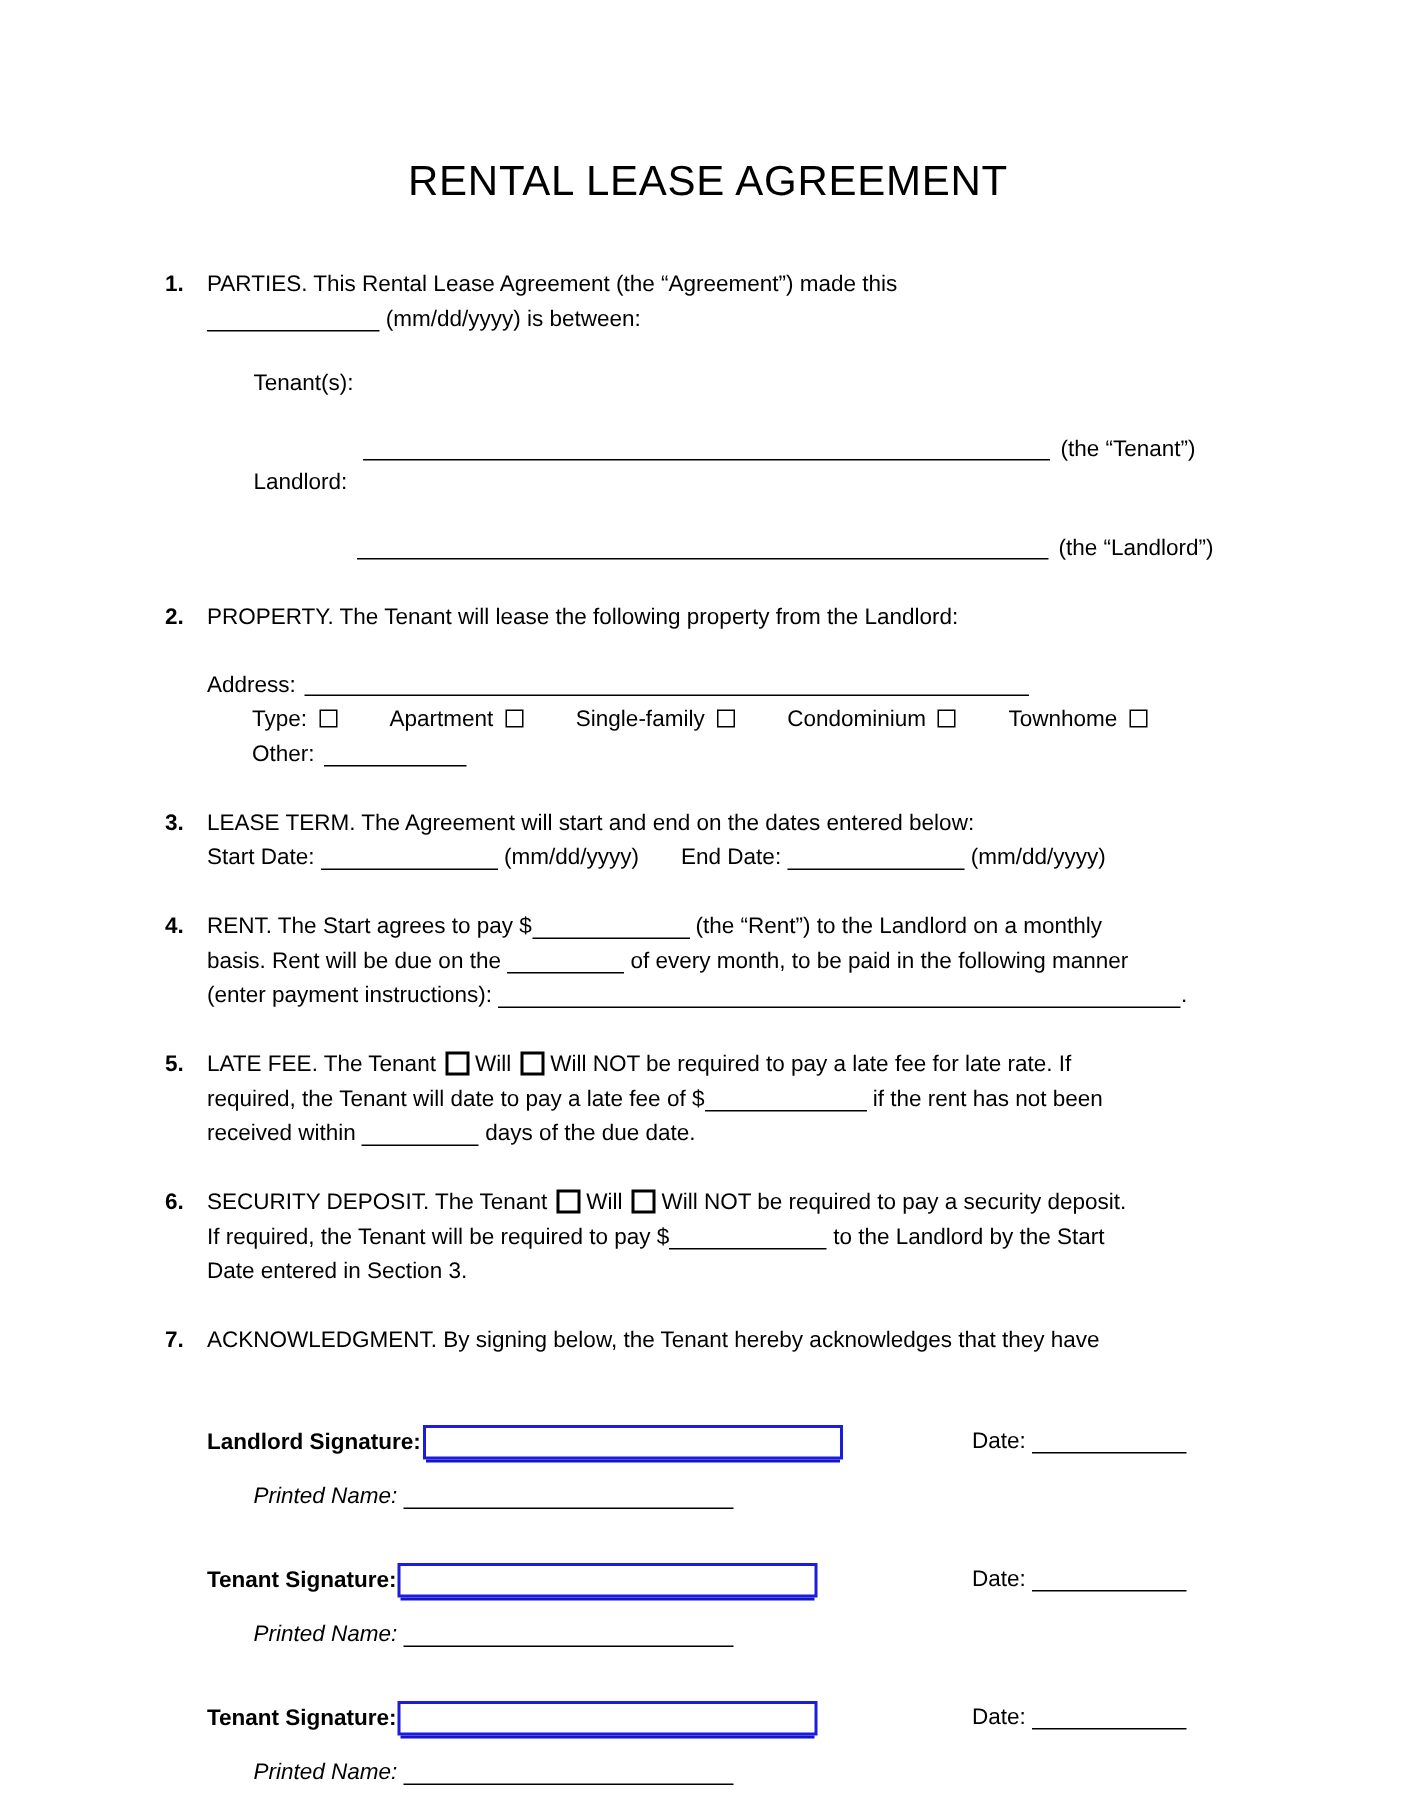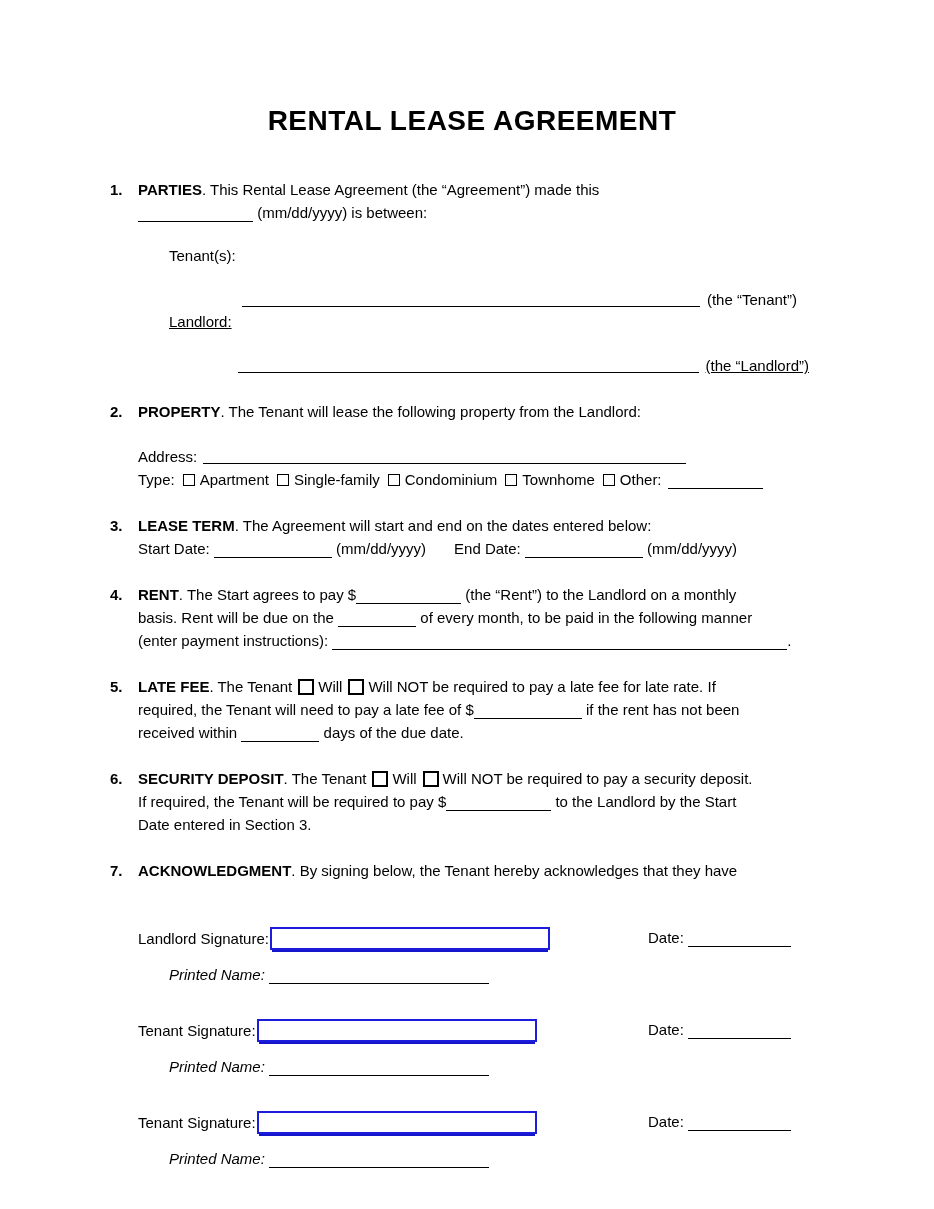--- a/index.html
+++ b/index.html
@@ -6,71 +6,71 @@
   html,body { background:#ffffff; }
   body {
     width:934px; height:1209px;
     font-family:"Liberation Sans","DejaVu Sans",sans-serif;
     font-size:15px; line-height:23px; color:#000;
     overflow:hidden;
   }
   .page { width:934px; height:1209px; padding:104px 100px 0 110px; }
   h1.title {
     text-align:center; font-size:28px; line-height:34px;
-    font-weight:700; letter-spacing:0.5px; margin:0 0 40px 0;
+    font-weight:400; letter-spacing:0.5px; margin:0 0 40px 0;
   }
   .sec { display:flex; margin-bottom:23px; }
   .sec .num { width:28px; flex:none; font-weight:700; }
   .sec .body { width:692px; }
-  .bold { font-weight:700; }
+  .bold { font-weight:400; }
 
   
   .bl {
     display:inline-block; height:0; border-bottom:1.6px solid #000;
     margin-bottom:-4px; vertical-align:baseline;
   }
   .bl-115 { width:115px; } .bl-118 { width:118px; }
   .bl-95  { width:95px; }  .bl-105 { width:105px; }
   .bl-108 { width:108px; } .bl-78  { width:78px; }
   .bl-455 { width:455px; } .bl-103 { width:103px; }
   .bl-220 { width:220px; }
   .bl-flex { flex:1; border-bottom:1.6px solid #000; height:0; align-self:flex-end; margin-bottom:4px; }
 
   
   .party-block { margin-top:21px; margin-left:31px; line-height:22px; }
   .party-row { display:flex; }
   .party-row .lbl { flex:none; padding-right:6px;text-align:right; }
   .party-row .sfx { flex:none; padding-left:7px;margin-top:44px; }
   .row-tenant   { width:628px; }
-  .row-landlord { width:640px;text-decoration:underline; }
+  .row-landlord { width:640px; }
   .row-address  { width:658px; }
 
   .addr-block { margin-top:22px; }
   .addr-row { display:flex; width:548px; margin-bottom:0; }
 
   
   .cb-sm {
     display:inline-block; width:12px; height:12px;
     border:1.6px solid #000; vertical-align:-1px;
     margin:0 5px 0 2px; background:#fff;
   }
   .cb-lg {
     display:inline-block; width:16px; height:16px;
     border:2px solid #000; vertical-align:-3px;
     margin:0 4px 0 6px; background:#fff;
   }
-  .opt { margin-right:6px; }
+  .opt { margin-right:6px;margin-left:30px; }
 
   .gap-28 { display:inline-block; width:28px; }
 
   
   .sig-area { margin-top:42px; }
   .sig-block { margin-bottom:30px; }
   .sig-row { position:relative; display:flex; align-items:center; height:28px; margin-left:28px; }
-  .sig-label { font-weight:400; flex:none; }
+  .sig-label { font-weight:700; flex:none; }
   .sig-field {
     display:inline-block; width:280px; height:23px; background:#fff;
     border:2px solid #1c1cdb;
     box-shadow:0 4px 0 -2px #1414cc;
     margin-left:1px;
   }
   .date-group { position:absolute; left:510px; top:2px; white-space:nowrap; }
   .printed-row { margin-left:59px; margin-top:11px;font-style:italic; }
 
   .footer-logo { margin-top:46px; margin-left:-3px; width:32px; height:32px; }
@@ -139,21 +139,21 @@
       <span>basis. Rent will be due on the </span><span class="bl bl-78"></span><span> of every month, to be paid in the following manner</span><br>
       <span>(enter payment instructions): </span><span class="bl bl-455"></span><span>.</span>
     </div>
   </div>
 
   
   <div class="sec">
     <div class="num">5.</div>
     <div class="body">
       <span class="bold">LATE FEE</span><span>. The Tenant</span><span class="cb-lg"></span><span>Will</span><span class="cb-lg"></span><span>Will NOT be required to pay a late fee for late rate. If</span><br>
-      <span>required, the Tenant will need to pay a late fee of $</span><span class="bl bl-108"></span><span> if the rent has not been</span><br>
+      <span>required, the Tenant will date to pay a late fee of $</span><span class="bl bl-108"></span><span> if the rent has not been</span><br>
       <span>received within </span><span class="bl bl-78"></span><span> days of the due date.</span>
     </div>
   </div>
 
   
   <div class="sec">
     <div class="num">6.</div>
     <div class="body">
       <span class="bold">SECURITY DEPOSIT</span><span>. The Tenant</span><span class="cb-lg"></span><span>Will</span><span class="cb-lg"></span><span>Will NOT be required to pay a security deposit.</span><br>
       <span>If required, the Tenant will be required to pay $</span><span class="bl bl-105"></span><span> to the Landlord by the Start</span><br>

